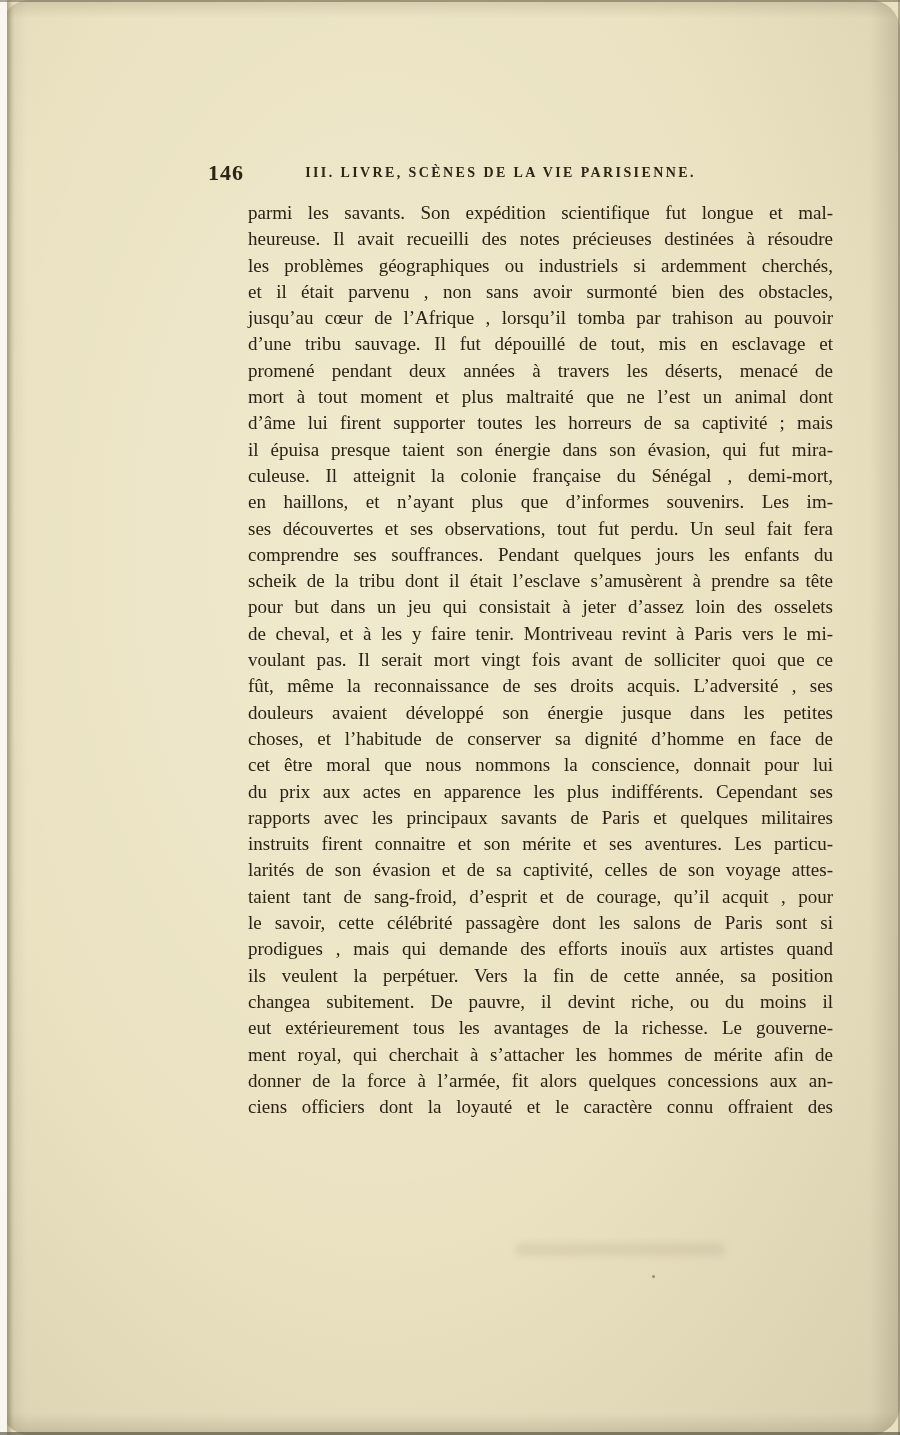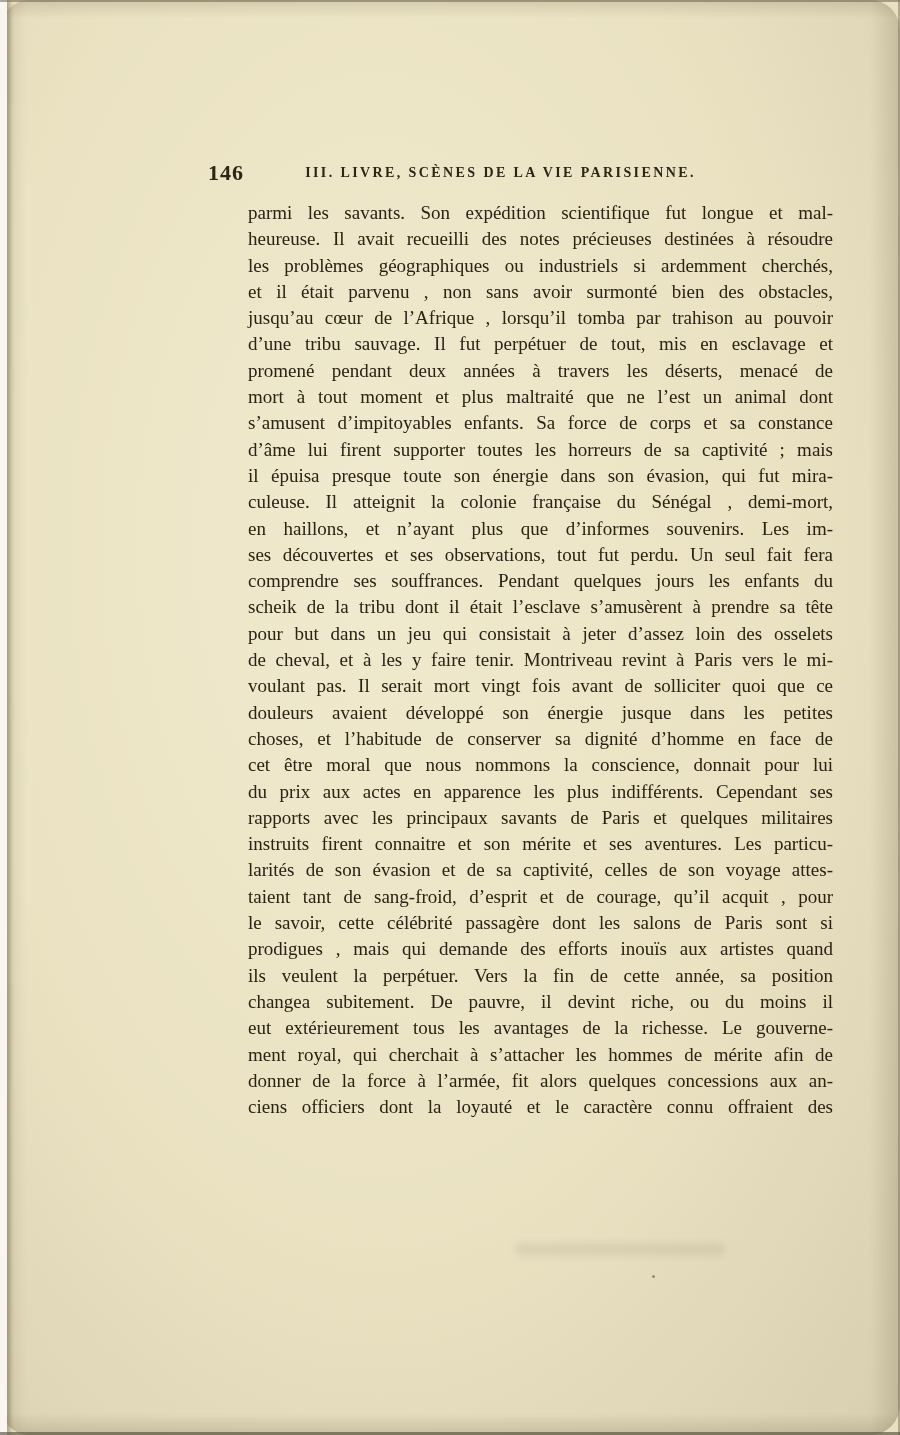--- a/index.html
+++ b/index.html
@@ -125,34 +125,34 @@
     <span class="pagenum">146</span>
     <span class="runtitle">III. LIVRE, SCÈNES DE LA VIE PARISIENNE.</span>
   </header>
 
   <main class="textblock">
       <div class="line">parmi les savants. Son expédition scientifique fut longue et mal-</div>
       <div class="line">heureuse. Il avait recueilli des notes précieuses destinées à résoudre</div>
       <div class="line">les problèmes géographiques ou industriels si ardemment cherchés,</div>
       <div class="line">et il était parvenu , non sans avoir surmonté bien des obstacles,</div>
       <div class="line">jusqu’au cœur de l’Afrique , lorsqu’il tomba par trahison au pouvoir</div>
-      <div class="line">d’une tribu sauvage. Il fut perpétuer de tout, mis en esclavage et</div>
+      <div class="line">d’une tribu sauvage. Il fut dépouillé de tout, mis en esclavage et</div>
       <div class="line">promené pendant deux années à travers les déserts, menacé de</div>
       <div class="line">mort à tout moment et plus maltraité que ne l’est un animal dont</div>
-      <div class="line">s’amusent d’impitoyables enfants. Sa force de corps et sa constance</div>
       <div class="line">d’âme lui firent supporter toutes les horreurs de sa captivité ; mais</div>
-      <div class="line">il épuisa presque toute son énergie dans son évasion, qui fut mira-</div>
+      <div class="line">il épuisa presque taient son énergie dans son évasion, qui fut mira-</div>
       <div class="line">culeuse. Il atteignit la colonie française du Sénégal , demi-mort,</div>
       <div class="line">en haillons, et n’ayant plus que d’informes souvenirs. Les im-</div>
       <div class="line">ses découvertes et ses observations, tout fut perdu. Un seul fait fera</div>
       <div class="line">comprendre ses souffrances. Pendant quelques jours les enfants du</div>
       <div class="line">scheik de la tribu dont il était l’esclave s’amusèrent à prendre sa tête</div>
       <div class="line">pour but dans un jeu qui consistait à jeter d’assez loin des osselets</div>
       <div class="line">de cheval, et à les y faire tenir. Montriveau revint à Paris vers le mi-</div>
       <div class="line">voulant pas. Il serait mort vingt fois avant de solliciter quoi que ce</div>
+      <div class="line">fût, même la reconnaissance de ses droits acquis. L’adversité , ses</div>
       <div class="line">douleurs avaient développé son énergie jusque dans les petites</div>
       <div class="line">choses, et l’habitude de conserver sa dignité d’homme en face de</div>
       <div class="line">cet être moral que nous nommons la conscience, donnait pour lui</div>
       <div class="line">du prix aux actes en apparence les plus indifférents. Cependant ses</div>
       <div class="line">rapports avec les principaux savants de Paris et quelques militaires</div>
       <div class="line">instruits firent connaitre et son mérite et ses aventures. Les particu-</div>
       <div class="line">larités de son évasion et de sa captivité, celles de son voyage attes-</div>
       <div class="line">taient tant de sang-froid, d’esprit et de courage, qu’il acquit , pour</div>
       <div class="line">le savoir, cette célébrité passagère dont les salons de Paris sont si</div>
       <div class="line">prodigues , mais qui demande des efforts inouïs aux artistes quand</div>

